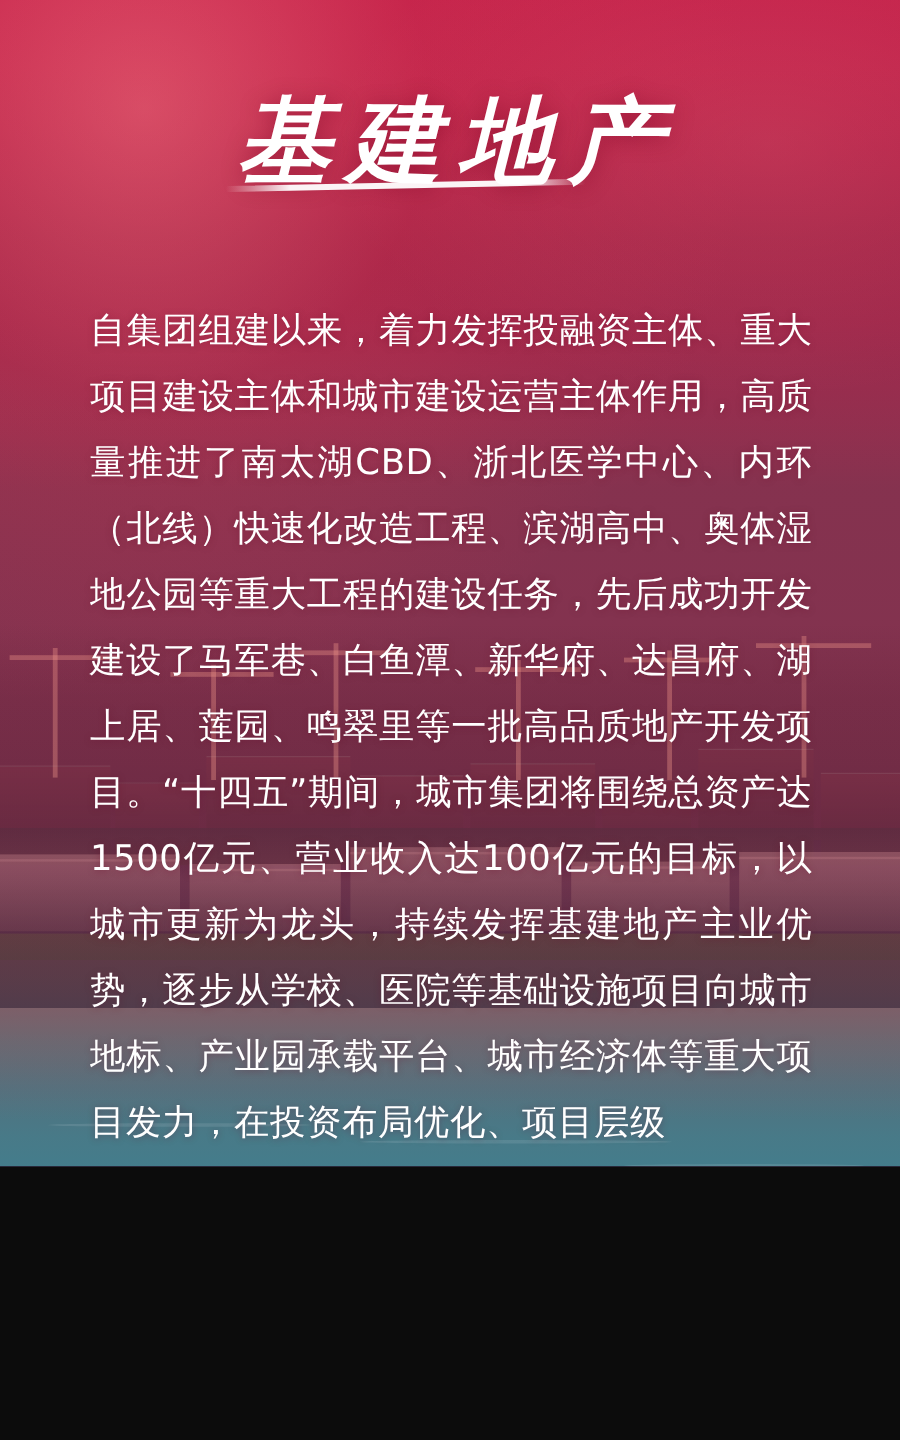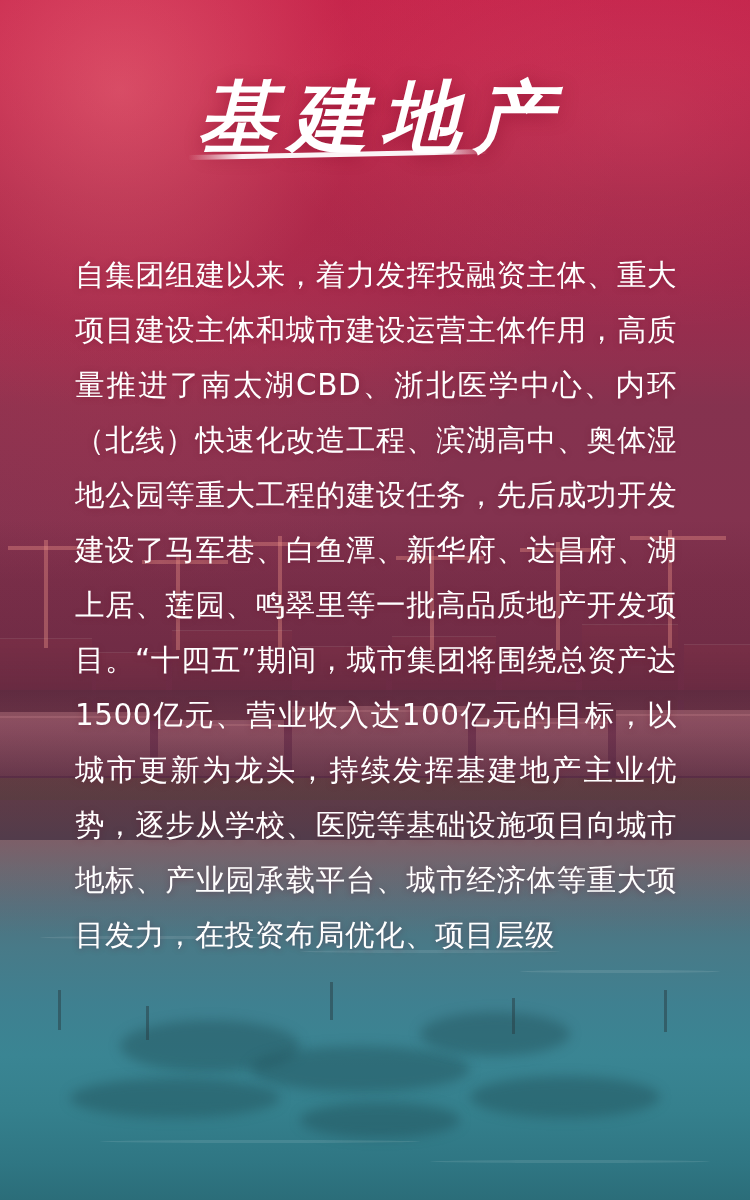--- a/index.html
+++ b/index.html
@@ -4,21 +4,21 @@
 <title>基建地产</title>
 <style>
   html, body {
     margin: 0;
     padding: 0;
     background: #0c0c0c;
   }
   #poster {
     position: relative;
     width: 750px;
-    height: 1200px;
+    height: 972px;
     overflow: hidden;
     font-family: "Liberation Sans", "DejaVu Sans", sans-serif;
     background: #701a75;
   }
 
   
   .bg-layer {
     position: absolute;
     left: 0;
     top: 0;

